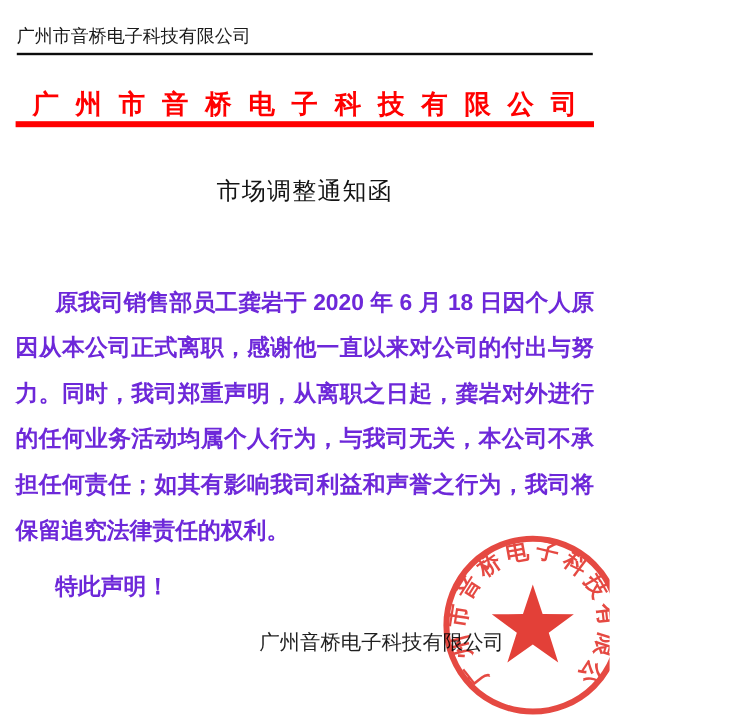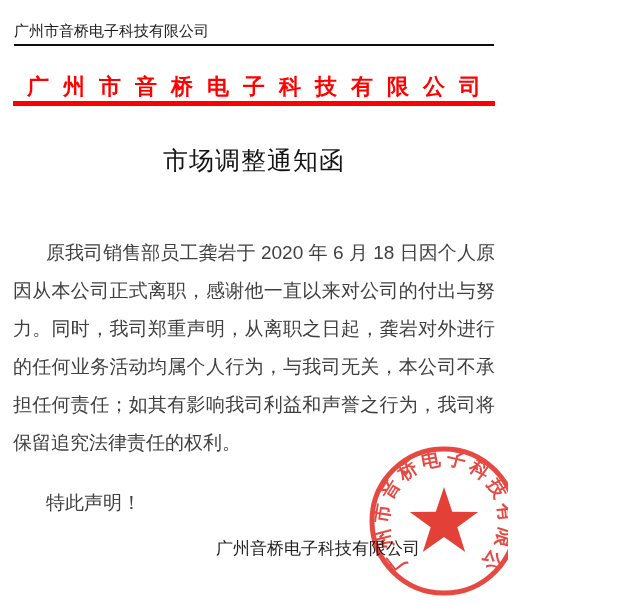--- a/index.html
+++ b/index.html
@@ -33,37 +33,38 @@
     white-space: nowrap;
   }
   .red-rule {
     margin: 2px 13px 0 13px;
     height: 5px;
     background: #ff0000;
   }
   .doc-title {
     margin-top: 41px;
     text-align: center;
-    font-size: 25px;
+    font-size: 20px;
     line-height: 27px;
     font-weight: 500;
     color: #141414;
     letter-spacing: 1px;
   }
   .body-copy {
     margin: 0 13px;
     font-size: 19px;
     line-height: 38px;
     text-align: justify;
-    color: #404040;
+    color: #6d28d9;
+    font-weight: bold;
   }
   .body-copy p { text-indent: 33px; }
   .para-1 { margin-top: 60px; }
   .para-2 { margin-top: 3px; }
-  .para-3 { margin-top: 22px; }
+  .para-3 { margin-top: 9px; }
   .signature {
     margin: 17px 87px 0 auto;
     width: 206px;
     text-align: center;
     font-size: 17px;
     color: #1f1f1f;
   }
   .sig-company { line-height: 20px; white-space: nowrap; }
   .stamp {
     position: absolute;

